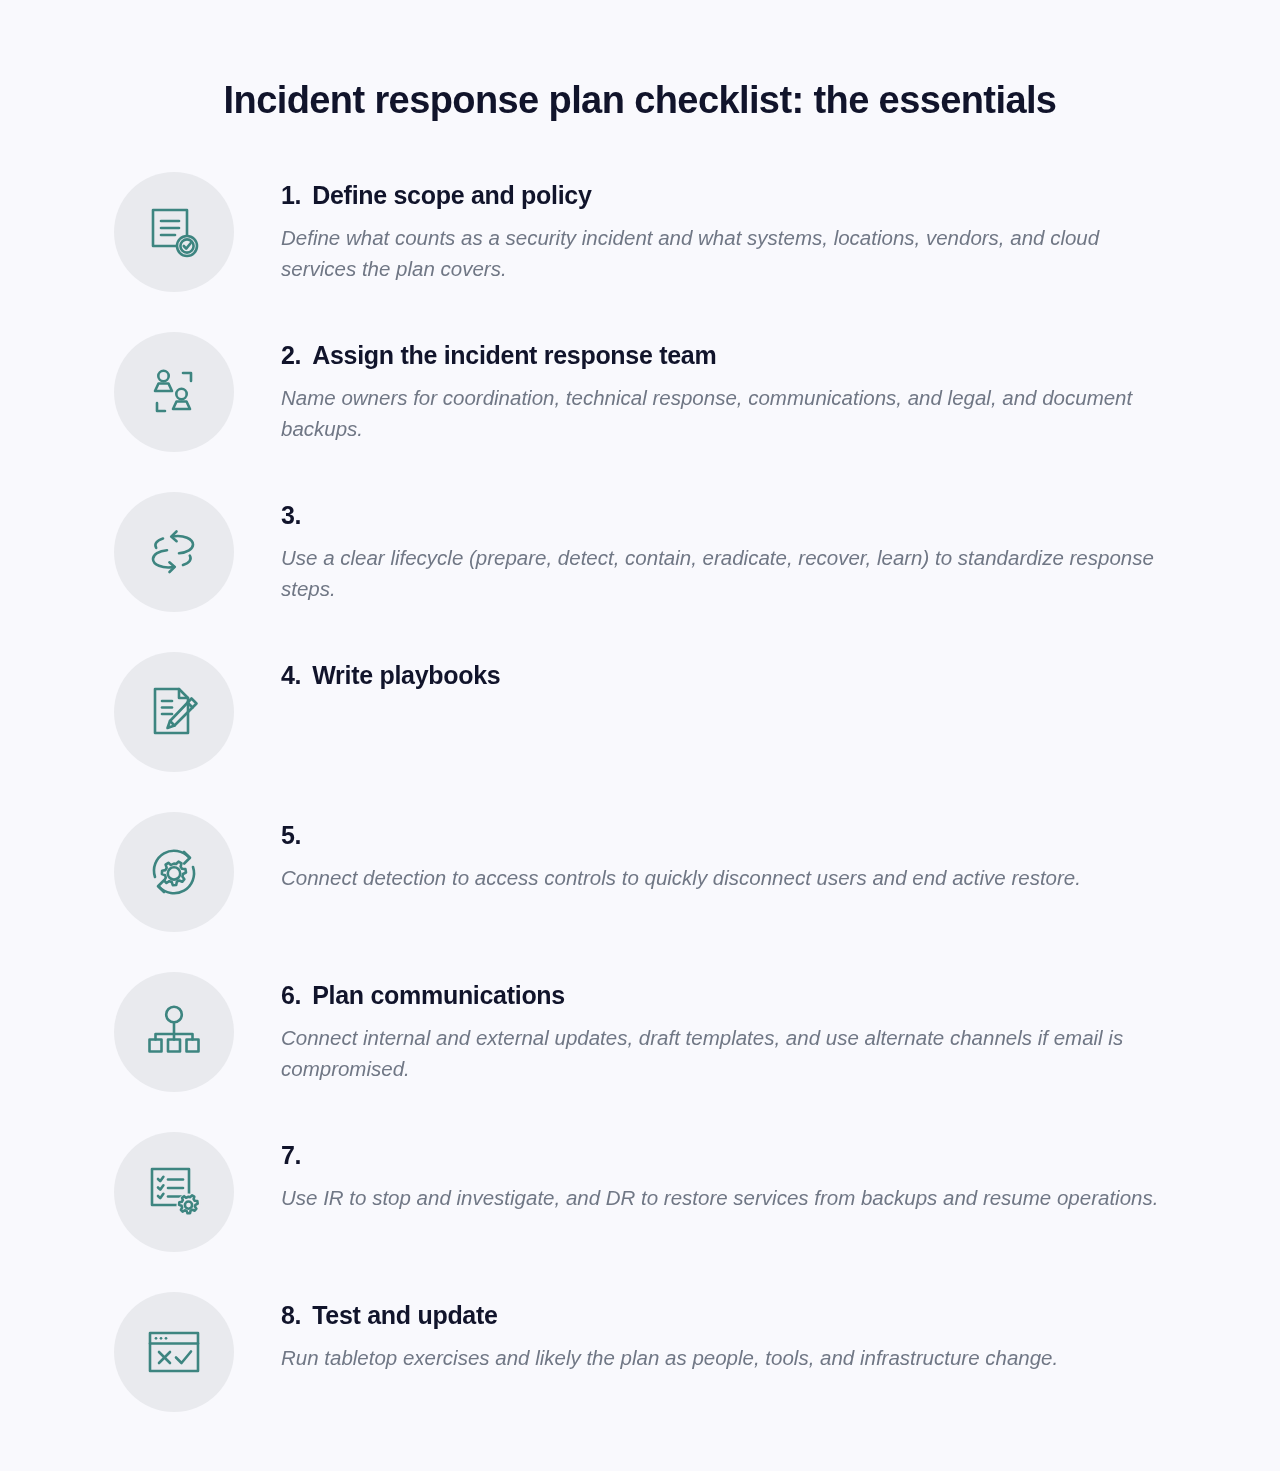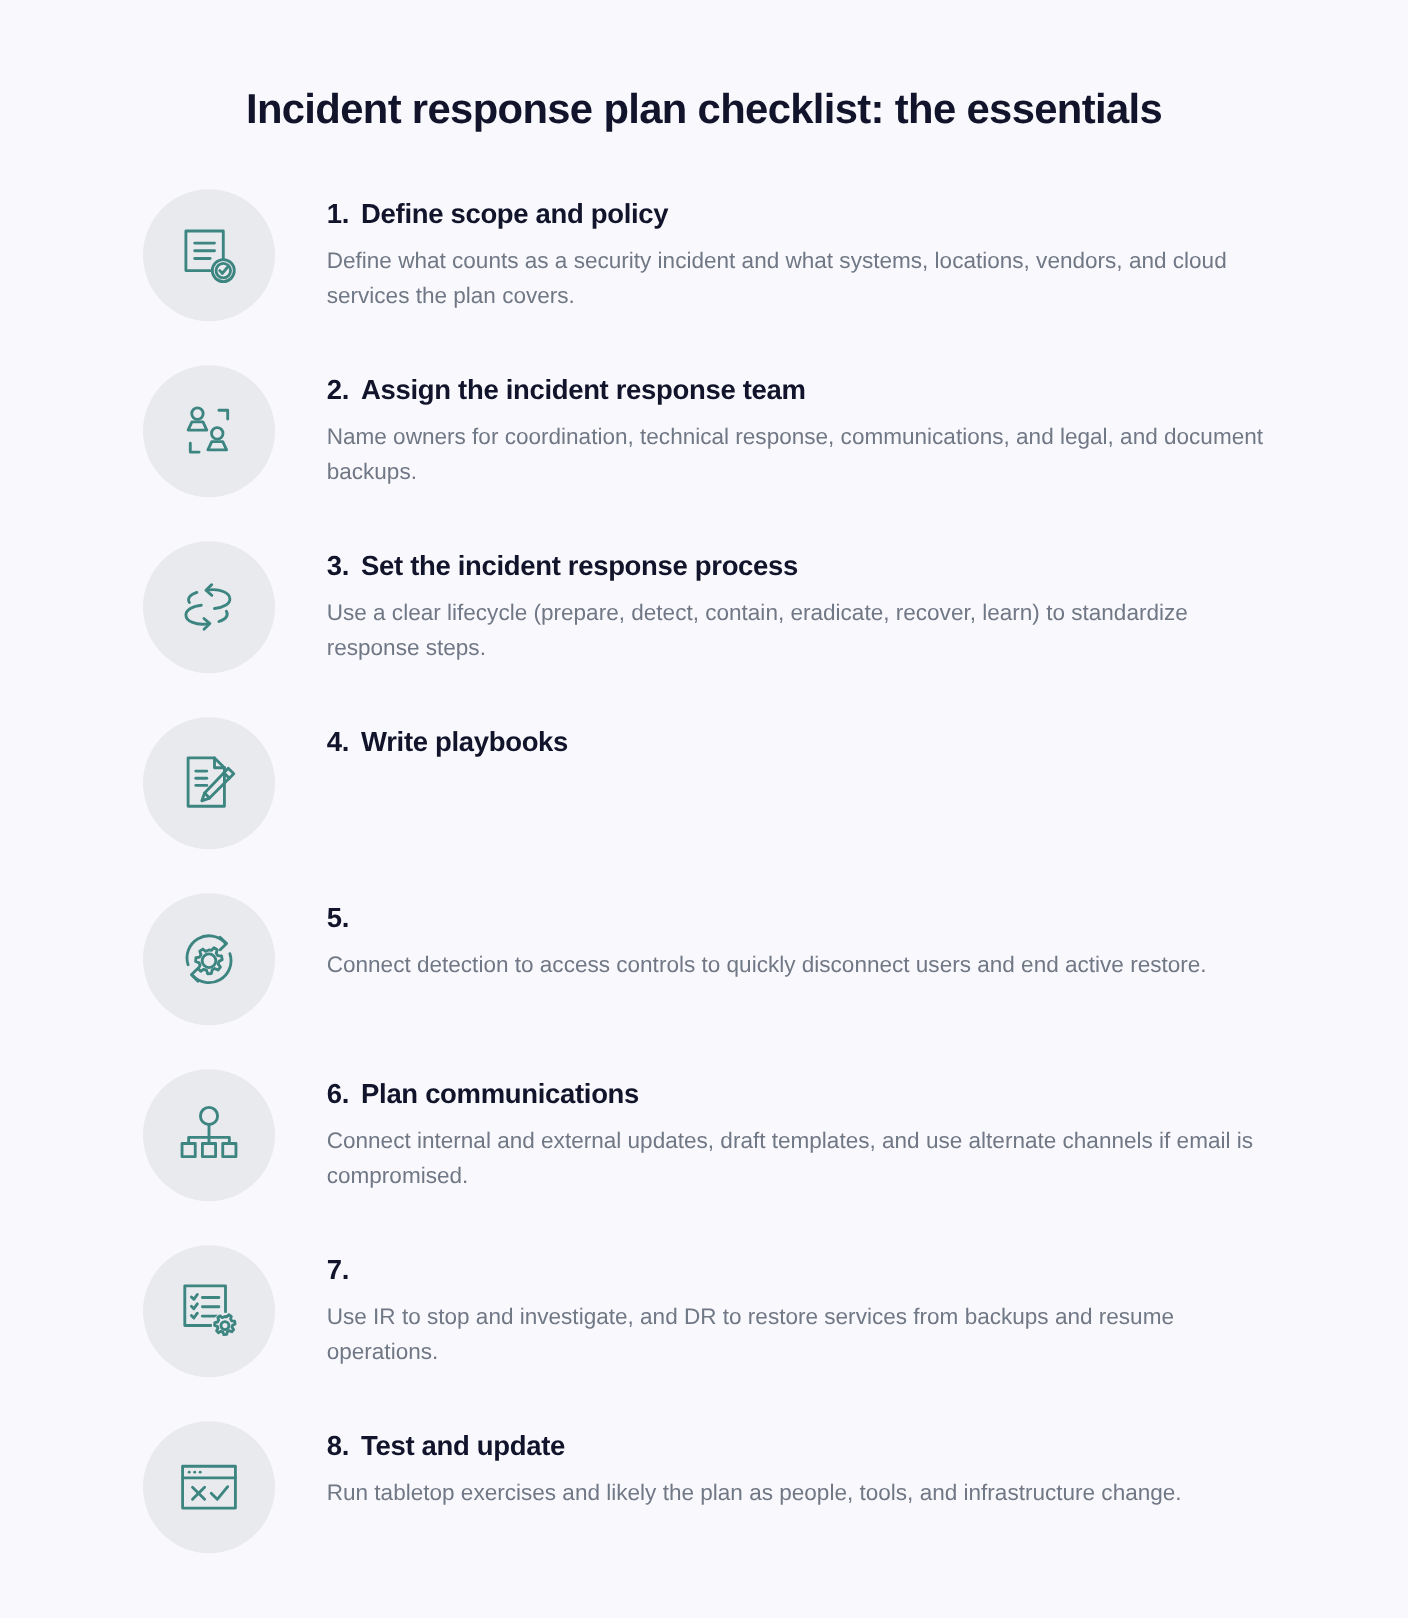--- a/index.html
+++ b/index.html
@@ -12,21 +12,22 @@
     background: #f9f9fd;
     font-family: "Liberation Sans", sans-serif;
     -webkit-font-smoothing: antialiased;
     overflow: hidden;
   }
   .page {
     width: 1280px;
     height: 1452px;
     position: relative;
     box-sizing: border-box;
-    padding: 16px;
+    padding: 0;
+    margin-top: 16px;
   }
   .title {
     text-align: center;
     color: #11142b;
     font-size: 38px;
     font-weight: 700;
     letter-spacing: -0.6px;
     margin: 0;
     padding-top: 62px;
     padding-bottom: 0;
@@ -80,20 +81,21 @@
     margin-right: 11px;
     font-weight: 700;
   }
   .item-desc {
     color: #707785;
     font-size: 20.5px;
     line-height: 1.52;
     margin: 11px 0 0 0;
     font-weight: 400;
     max-width: 900px;
+    font-style: italic;
   }
 </style>
 </head>
 <body>
 
 <div class="page">
 
   <h1 class="title">Incident response plan checklist: the essentials</h1>
 
   <ul class="list">
@@ -146,21 +148,20 @@
           <path d="M33.5 10.5 L28.2 15.6 L33.6 20.2"></path>
           <path d="M20 17.5 C13.5 19.6 11 23 13.2 26.8"></path>
           <path d="M31 46 C19 48 10 43.5 10 38 C10 33.5 16 30 24 29.2"></path>
           <path d="M26.5 51 L31.8 45.9 L26.4 41.3"></path>
           <path d="M40 44 C46.5 41.9 49 38.5 46.8 34.7"></path>
         </svg>
       </div>
       <div class="body">
         <h2 class="item-head">
           <span class="item-num">3.</span>
-          <span>Set the incident response process</span>
         </h2>
         <p class="item-desc">Use a clear lifecycle (prepare, detect, contain, eradicate, recover, learn) to standardize response steps.</p>
       </div>
     </li>
 
     <li class="item">
       <div class="icon-wrap">
         <svg width="62" height="62" viewBox="0 0 62 62" fill="none" stroke="#3d8580" stroke-width="2.6" stroke-linecap="round" stroke-linejoin="round">
           <path d="M12 8 H36 L45 17 V52 H12 Z"></path>
           <path d="M36 8 V17 H45"></path>

